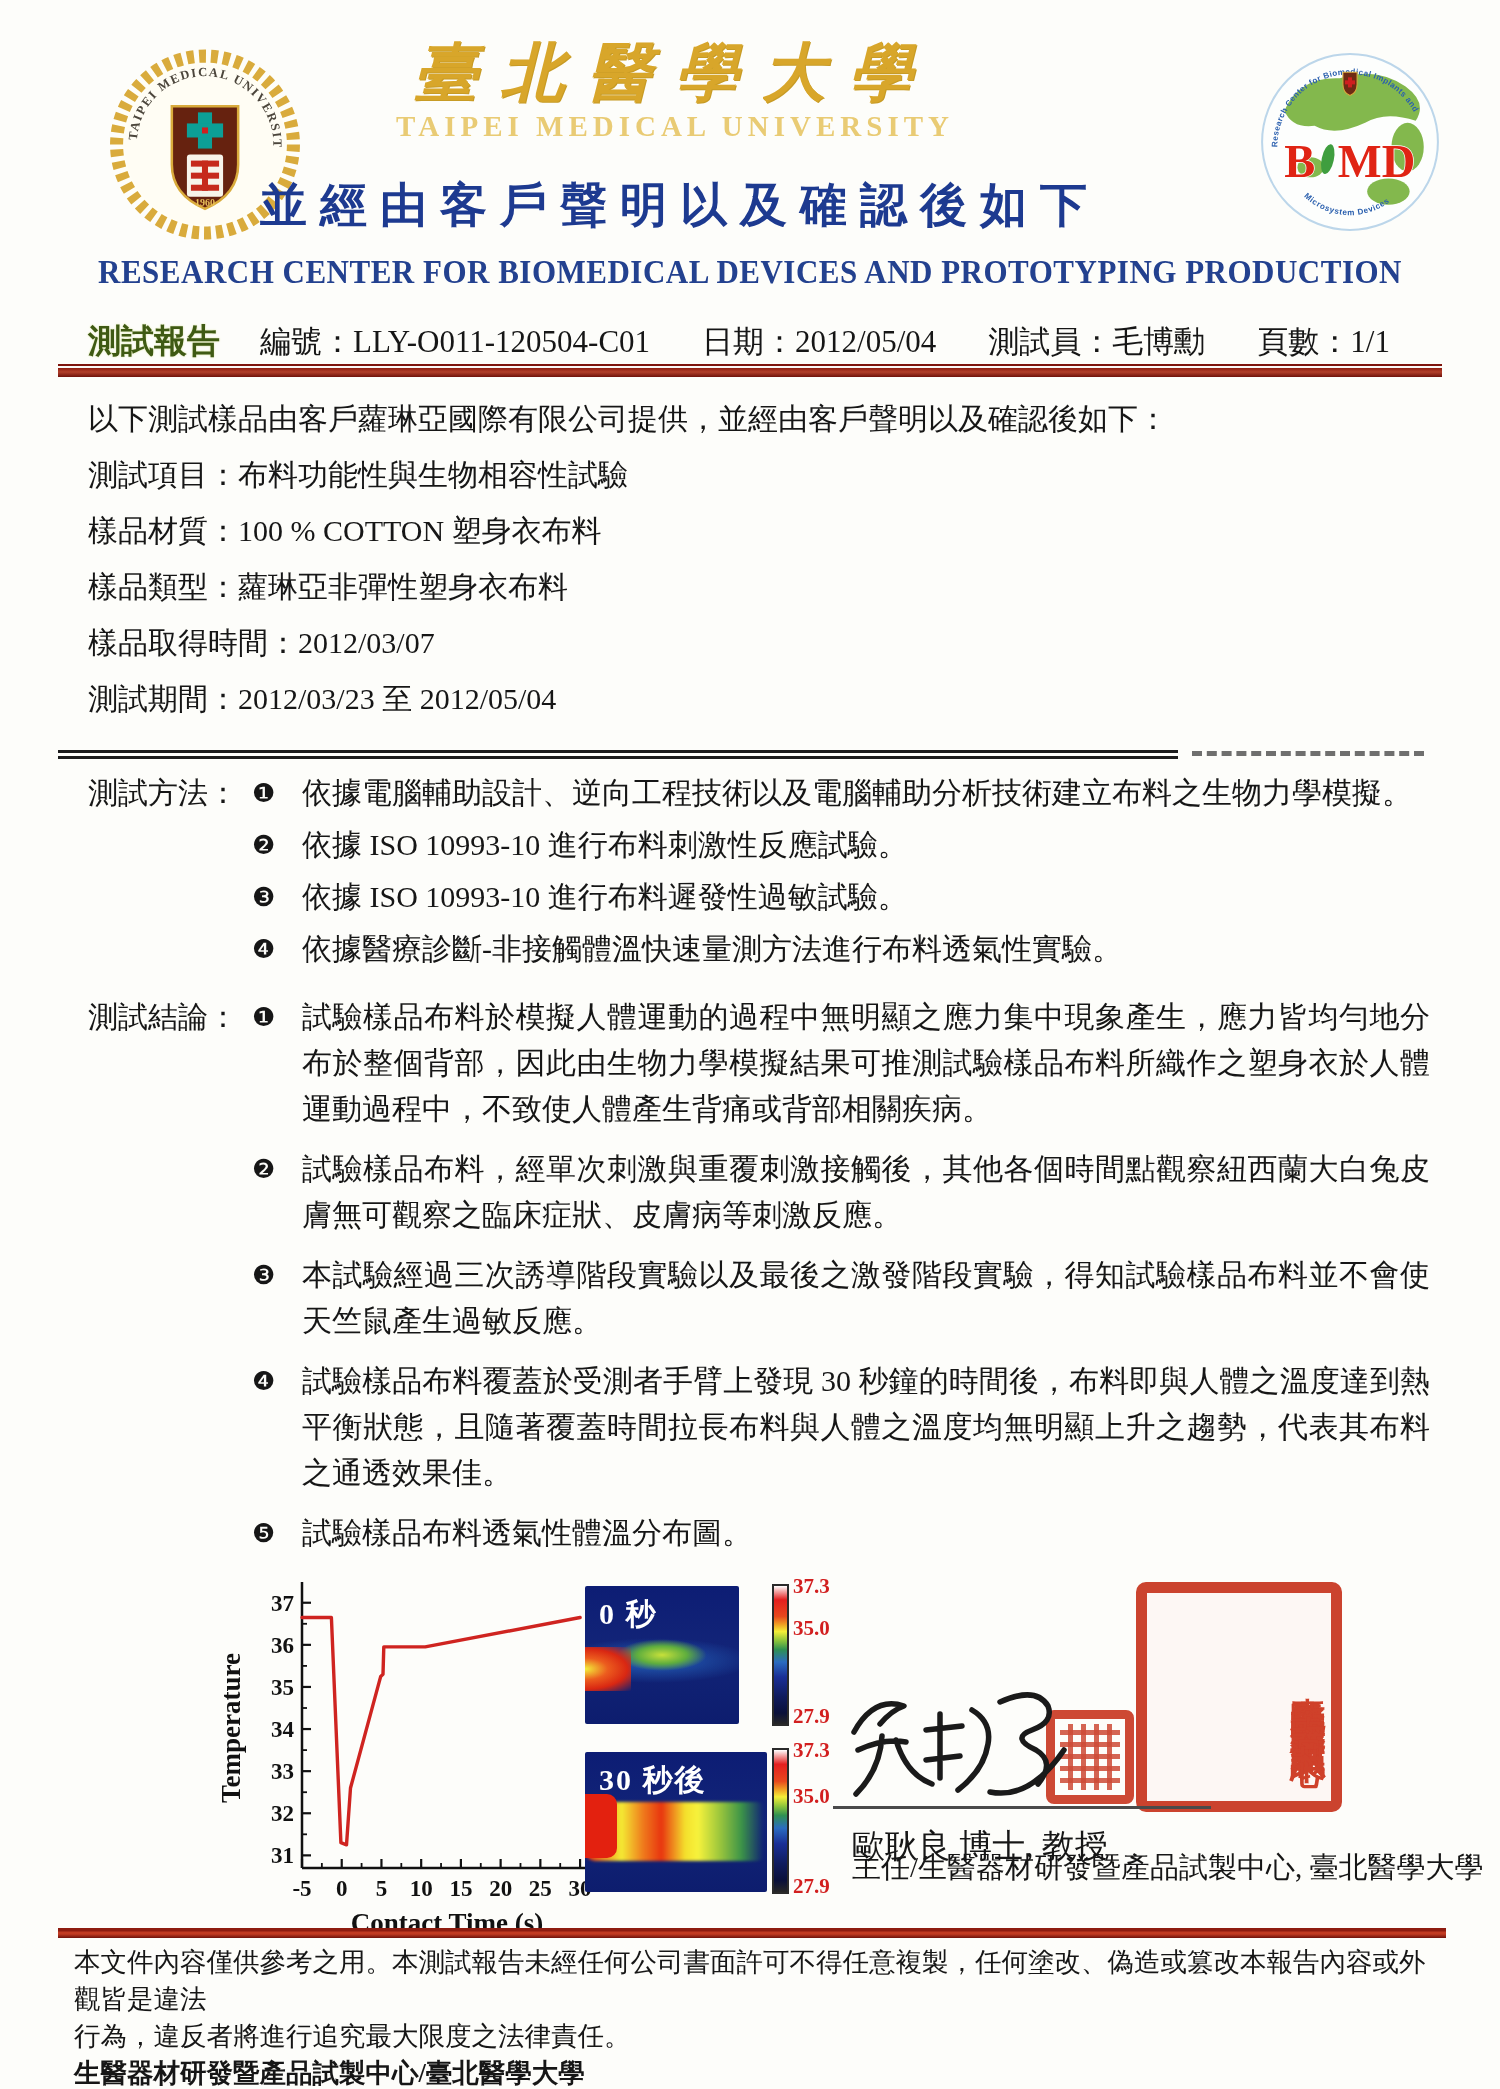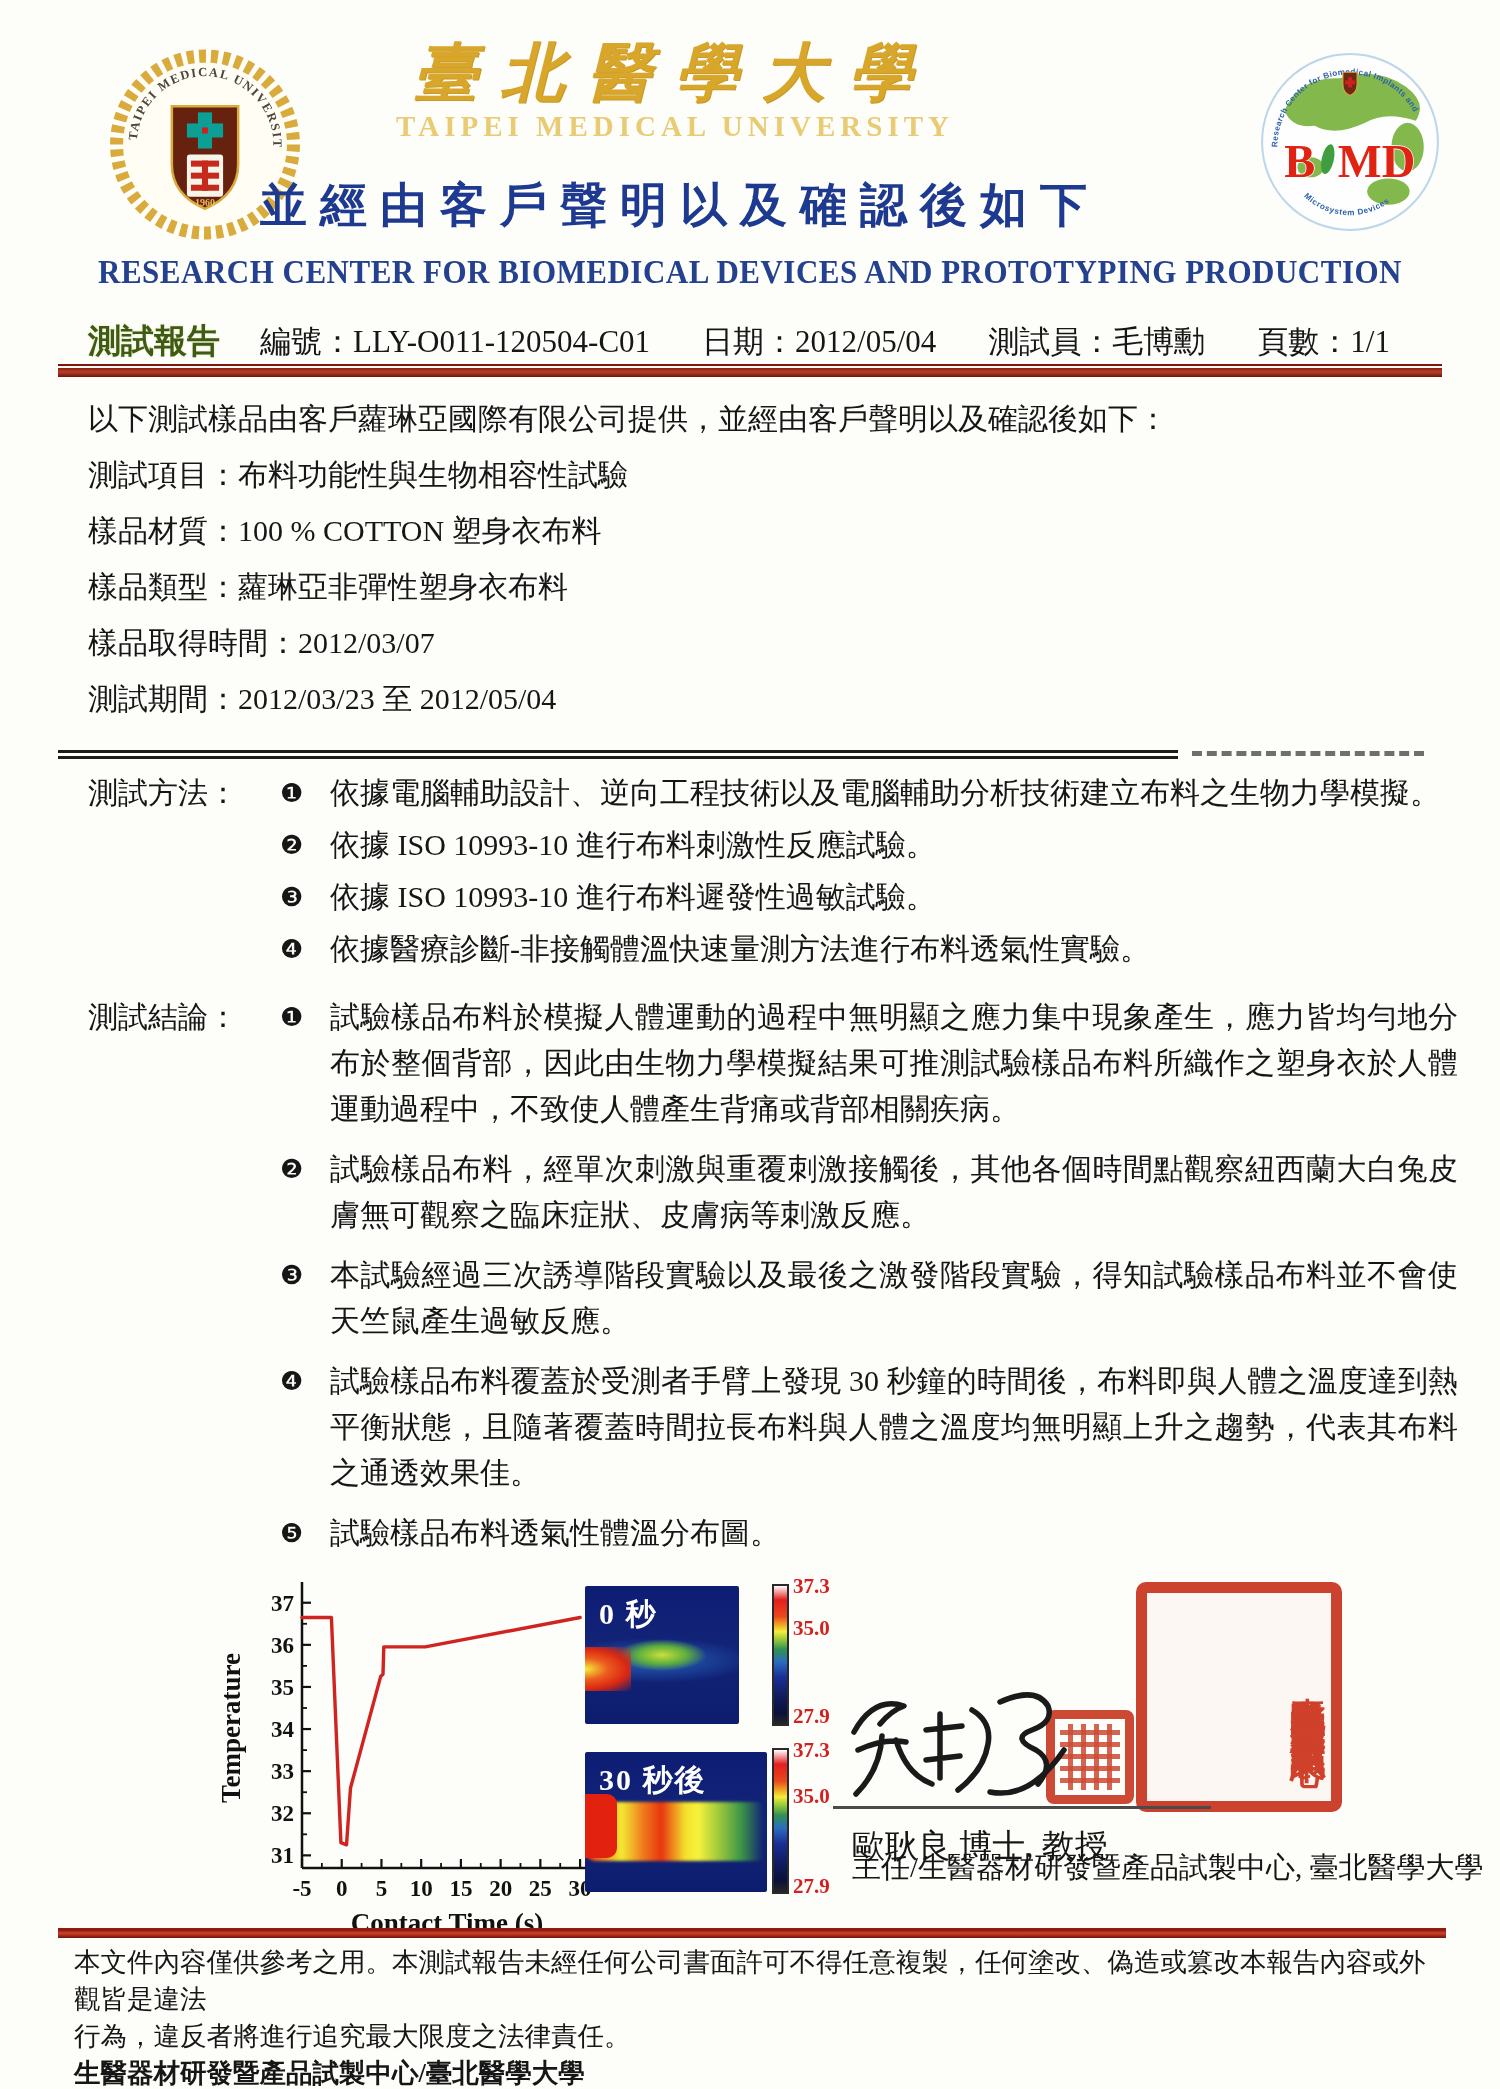--- a/index.html
+++ b/index.html
@@ -27,21 +27,21 @@
     background:linear-gradient(180deg,#7e150d 0,#7e150d 2px,#fbf9f6 2px,#fbf9f6 4px,#8e1c10 4px,#b2402a 8px,#6f120b 13px);}
 
   
   .sample-block{left:88px;top:396px;width:1370px;font-size:30px;line-height:46px;}
   .sample-block .line{margin-bottom:10px;white-space:nowrap;}
 
   .divider-black{left:58px;top:750px;width:1120px;height:9px;border-top:3px solid #1c1c1c;border-bottom:3px solid #1c1c1c;box-sizing:border-box;}
   .divider-dashes{left:1192px;top:751px;width:232px;height:0;border-top:5px dashed #4c4c4c;opacity:.8;}
 
   
-  .sec{display:flex;gap:28px;}
+  .sec{display:flex;}
   .sec-label{width:164px;font-size:30px;font-weight:normal;flex:none;line-height:46px;}
   .sec-items{flex:1;}
   .item{display:flex;line-height:46px;}
   .methods .item{margin-bottom:6px;}
   .conclusions .item{margin-bottom:14px;}
   .num{width:50px;flex:none;font-family:"DejaVu Sans","Liberation Sans",sans-serif;font-size:26px;}
   .methods .txt{white-space:nowrap;font-size:30px;}
   .conclusions .txt{width:1128px;font-size:30px;text-align:justify;}
   .methods-pos{left:88px;top:770px;}
   .conclusions-pos{left:88px;top:994px;}

